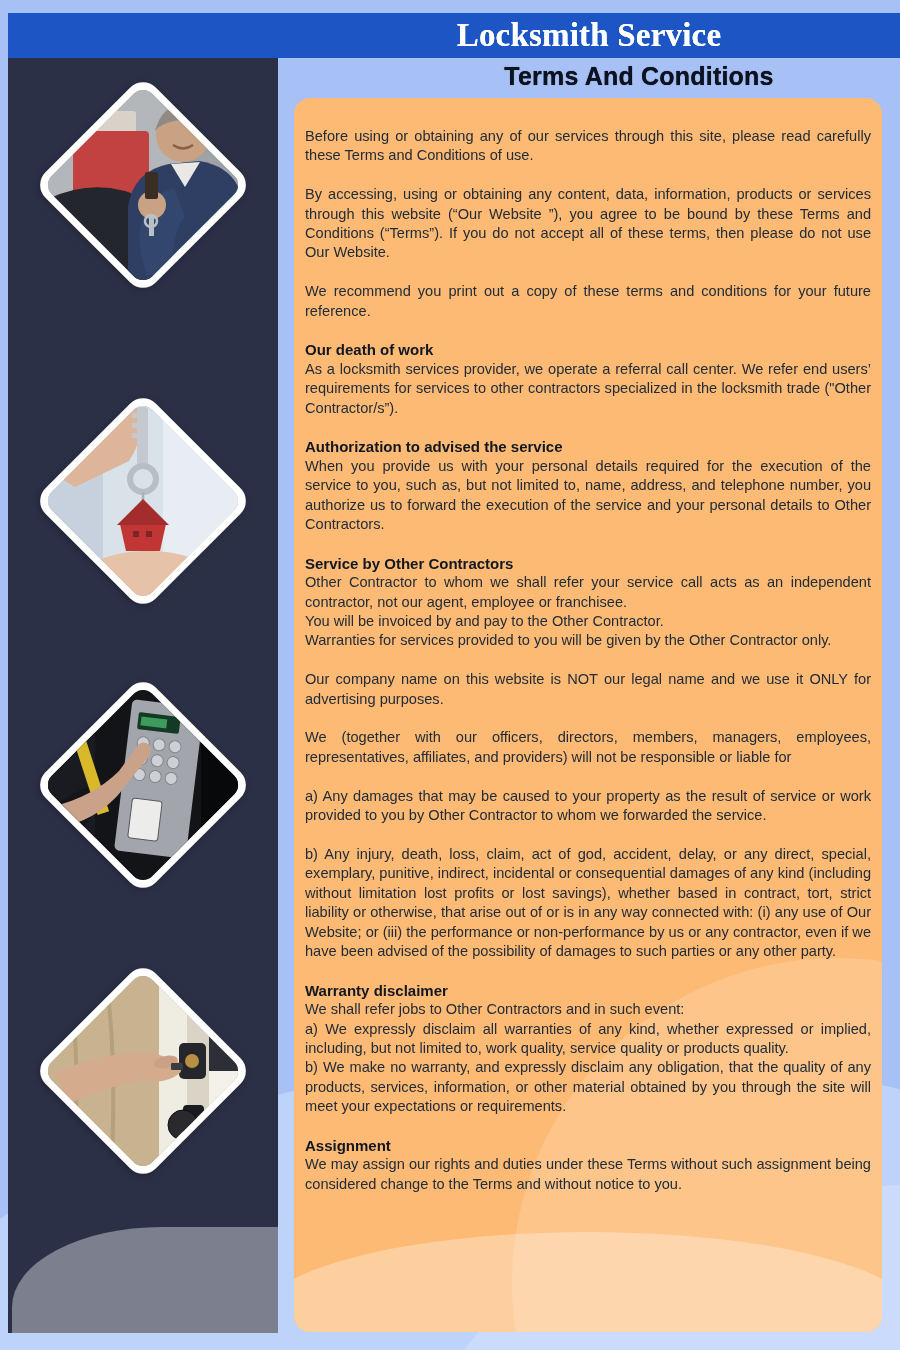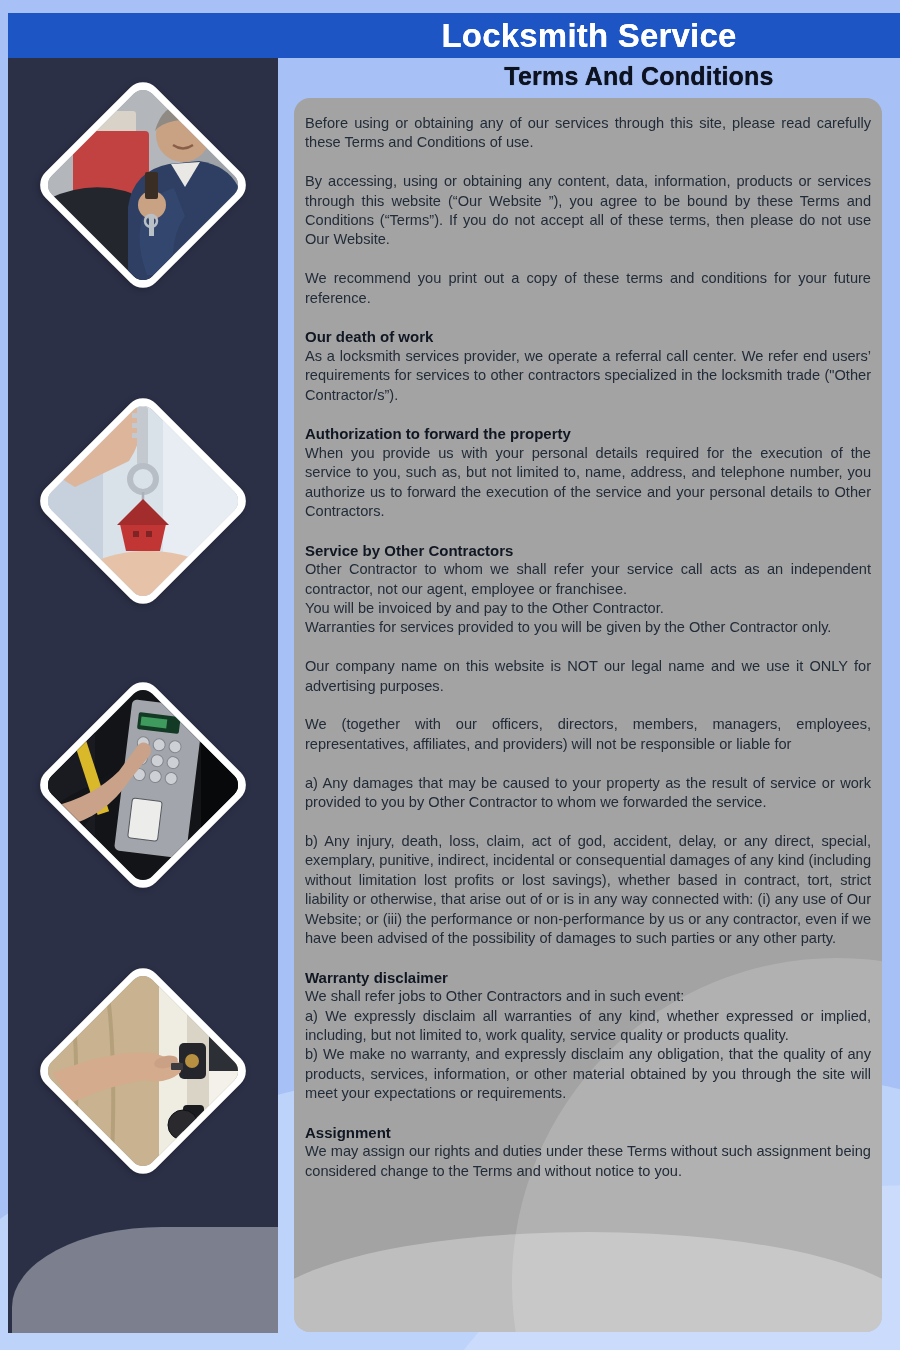--- a/index.html
+++ b/index.html
@@ -7,21 +7,21 @@
   .page{position:relative;width:900px;height:1350px;background:#a7c0f5;overflow:hidden;}
 
   
   .sw1{position:absolute;left:-150px;top:1055px;width:1500px;height:820px;border-radius:50%;
        background:#bed3fa;z-index:0;}
   .sw2{position:absolute;left:430px;top:1185px;width:980px;height:520px;border-radius:50%;
        background:#cadbfc;z-index:0;}
 
   
   .header-bar{position:absolute;left:8px;top:13px;right:0;height:45px;background:#1d55c4;z-index:3;
-       display:flex;align-items:center;}
+       display:flex;align-items:center;font-family:Liberation Serif, serif;}
   .title{margin:0 0 0 270px;flex:1;text-align:center;color:#ffffff;font-size:33px;font-weight:bold;
        letter-spacing:.2px;text-shadow:0 0 .6px #fff;}
   .subtitle-row{position:absolute;left:278px;top:62px;width:722px;text-align:center;z-index:2;}
   .subtitle-row h2{margin:0;display:inline-block;color:#0d1220;font-size:25px;font-weight:bold;
        text-shadow:0 0 .7px #0d1220;letter-spacing:.2px;}
 
   
   .sidebar{position:absolute;left:8px;top:58px;width:270px;height:1275px;background:#2c3047;
        z-index:2;overflow:hidden;}
   .sidebar-blob{position:absolute;left:4px;right:0;bottom:0;height:106px;background:#7b7f8e;
@@ -31,22 +31,22 @@
   .diamond{position:absolute;left:65px;width:156px;height:156px;background:#ffffff;
        border-radius:18px;transform:rotate(45deg);z-index:3;
        box-shadow:0 2px 6px rgba(0,0,0,.25);}
   .d1{top:107px}.d2{top:423px}.d3{top:707px}.d4{top:993px}
   .diamond-inner{position:absolute;inset:7px;border-radius:13px;overflow:hidden;background:#9aa0a8;}
   .scene{position:absolute;left:50%;top:50%;width:220px;height:220px;
        transform:translate(-50%,-50%) rotate(-45deg);}
   .scene svg{display:block;width:220px;height:220px;}
 
   
-  .panel{position:absolute;left:294px;top:98px;width:588px;height:1234px;background:#a3a3a3;
-       border-radius:16px;z-index:1;box-sizing:border-box;padding:16px 11px;overflow:hidden;}
+  .panel{position:absolute;left:294px;top:98px;width:588px;height:1234px;background:#fdba74;
+       border-radius:16px;z-index:1;box-sizing:border-box;padding:29px 11px;overflow:hidden;}
   .panel::before{content:"";position:absolute;right:-280px;top:860px;width:650px;height:650px;
        border-radius:50%;background:rgba(255,255,255,.16);}
   .panel::after{content:"";position:absolute;left:-6%;bottom:-70px;width:112%;height:170px;
        border-radius:50%;background:rgba(255,255,255,.30);}
   .block{margin:0 0 19.4px 0;position:relative;z-index:1;}
   .block:last-child{margin-bottom:8px;}
   .block p{margin:0;color:#222c38;font-size:14.6px;line-height:19.4px;text-align:justify;
        white-space:pre-line;}
   .block h3{margin:0;color:#101722;font-size:15px;line-height:19.4px;font-weight:bold;}
 </style>
@@ -181,21 +181,21 @@
       <p>By accessing, using or obtaining any content, data, information, products or services through this website (“Our Website ”), you agree to be bound by these Terms and Conditions (“Terms”). If you do not accept all of these terms, then please do not use Our Website.</p>
     </div>
     <div class="block">
       <p>We recommend you print out a copy of these terms and conditions for your future reference.</p>
     </div>
     <div class="block">
       <h3>Our death of work</h3>
       <p>As a locksmith services provider, we operate a referral call center. We refer end users’ requirements for services to other contractors specialized in the locksmith trade ("Other Contractor/s”).</p>
     </div>
     <div class="block">
-      <h3>Authorization to forward the property</h3>
+      <h3>Authorization to advised the service</h3>
       <p>When you provide us with your personal details required for the execution of the service to you, such as, but not limited to, name, address, and telephone number, you authorize us to forward the execution of the service and your personal details to Other Contractors.</p>
     </div>
     <div class="block">
       <h3>Service by Other Contractors</h3>
       <p>Other Contractor to whom we shall refer your service call acts as an independent contractor, not our agent, employee or franchisee.
 You will be invoiced by and pay to the Other Contractor.
 Warranties for services provided to you will be given by the Other Contractor only.</p>
     </div>
     <div class="block">
       <p>Our company name on this website is NOT our legal name and we use it ONLY for advertising purposes.</p>

